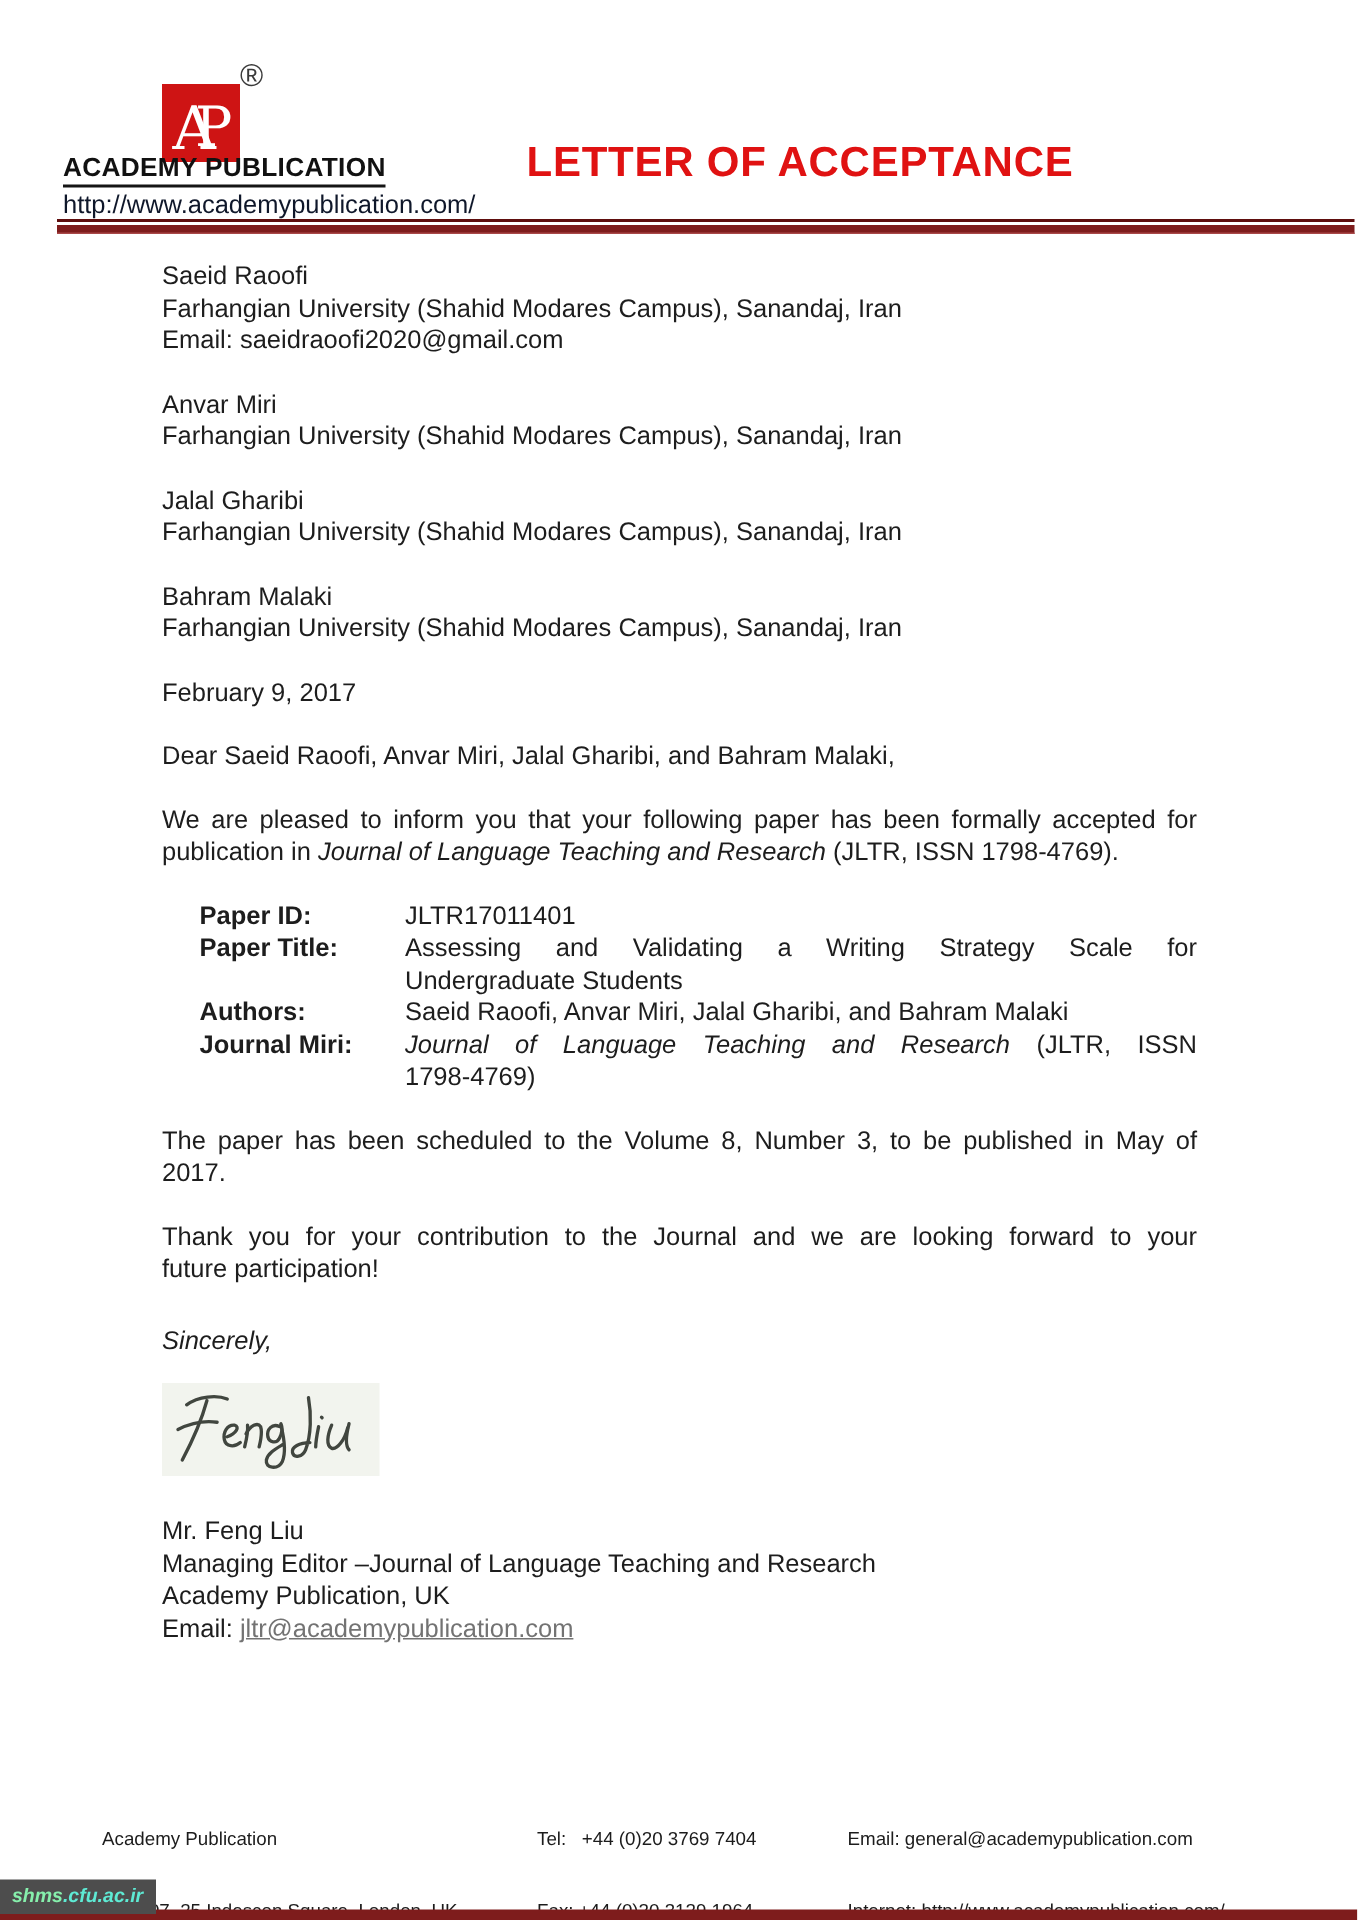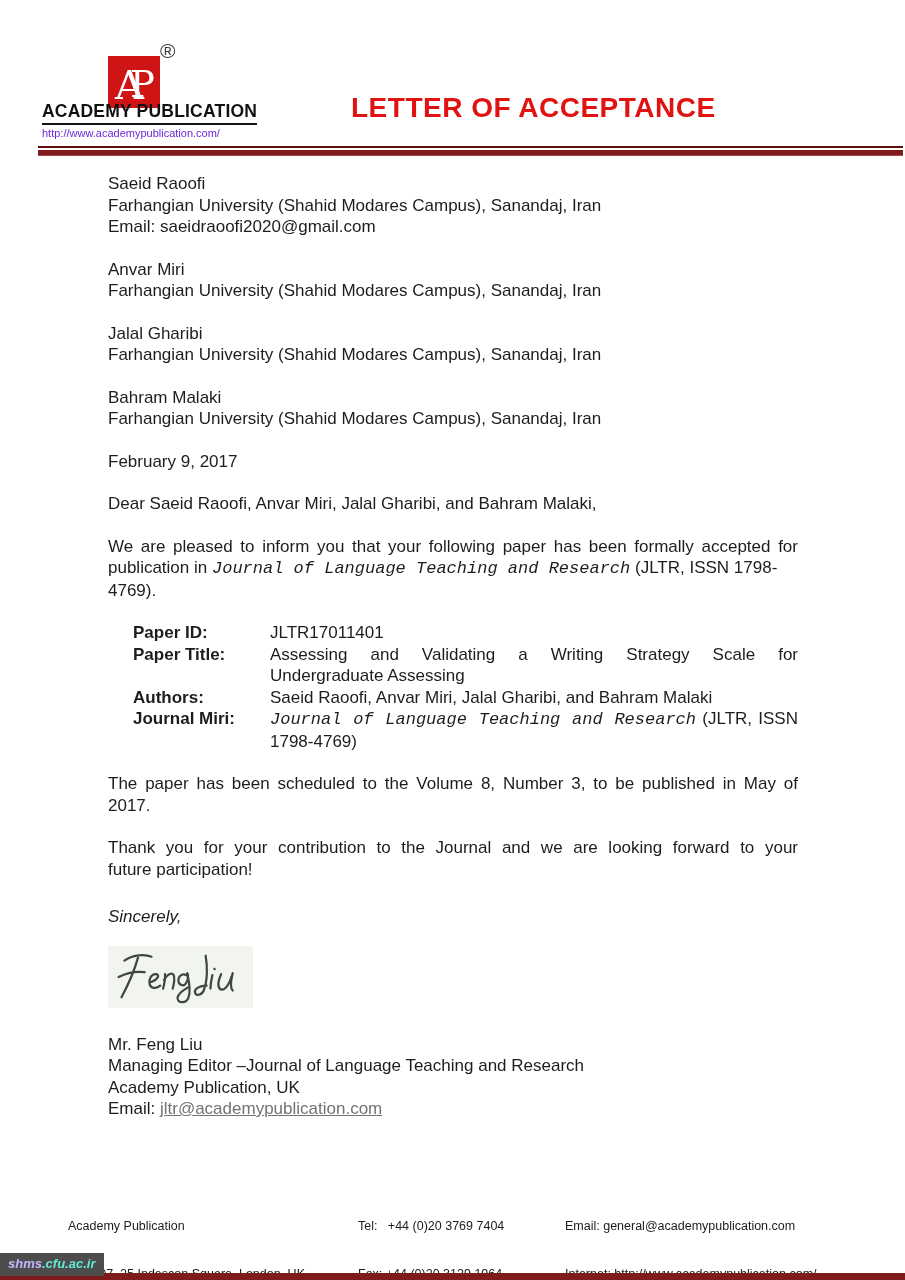--- a/index.html
+++ b/index.html
@@ -4,53 +4,53 @@
 <style>
   html,body{margin:0;padding:0;background:#ffffff;}
   .page{position:relative;width:905px;height:1280px;background:#ffffff;overflow:hidden;
         font-family:"Liberation Sans","DejaVu Sans",sans-serif;color:#1d1d1d;}
 
   
   .logo-square{position:absolute;left:108px;top:56px;}
   .reg-mark{position:absolute;left:160px;top:40px;font-size:21px;color:#3a3a3a;line-height:1;}
   .org-name{position:absolute;left:42px;top:101px;font-size:17.5px;font-weight:bold;
             letter-spacing:.2px;color:#111;border-bottom:2px solid #151515;padding-bottom:1px;}
-  .org-url{position:absolute;left:42px;top:127px;font-size:11px;color:#6d28d9;}
+  .org-url{position:absolute;left:42px;top:127px;font-size:17px;color:#0f172a;}
   .loa-title{position:absolute;left:351px;top:92px;font-size:28px;font-weight:bold;
              color:#e01212;letter-spacing:.5px;}
   .head-rule{position:absolute;left:38px;right:2px;top:146px;}
   .head-rule .r1{height:2px;background:#5f0e0e;}
   .head-rule .r2{height:2px;background:#ffffff;}
   .head-rule .r3{height:5px;background:#7e1c1c;border-bottom:1px solid #a94848;}
 
   
   .letter{position:absolute;left:108px;top:173px;width:690px;font-size:17px;line-height:21.5px;}
   .letter div{min-height:1px;}
   .recipient{margin:0 0 21px 0;}
   .block{margin:0 0 21px 0;}
   .jline{white-space:nowrap;text-align:justify;text-align-last:justify;}
   .details{margin:0 0 21px 0;padding-left:25px;display:grid;grid-template-columns:137px 528px;}
   .dlabel{font-weight:bold;}
-  .ital{font-style:italic;font-family:Liberation Mono, monospace;}
+  .ital{font-style:italic;}
   .sincerely{margin:26px 0 18px 0;font-style:italic;}
   .signature-box{width:145px;height:62px;background:#f2f4ee;margin:0 0 26px 0;}
   .email-link{color:#737373;text-decoration:underline;}
 
   
   .footer{position:absolute;left:68px;top:1186px;width:820px;font-size:12.5px;line-height:16px;color:#1c1c1c;}
   .footer .cell{position:absolute;top:0;white-space:pre;}
   .f-c1{left:0;}
   .f-c2{left:290px;}
   .f-c3{left:497px;}
 
   
   .bottom-bar{position:absolute;left:0;right:0;bottom:0;height:7px;background:#7e1c1c;}
   .watermark{position:absolute;left:0;bottom:4px;background:#4d4d4d;padding:3px 9px 4px 8px;
              font-size:13px;font-weight:bold;font-style:italic;line-height:16px;z-index:5;}
-  .wm-prefix{color:#c4b5fd;}
+  .wm-prefix{color:#86efac;}
   .wm-suffix{color:#5eead4;}
 </style>
 </head>
 <body>
 
 <div class="page">
 
   <div class="logo-square">
     <svg width="52" height="52" viewBox="0 0 52 52">
       <rect x="0" y="0" width="52" height="52" fill="#ce1414"></rect>
@@ -100,21 +100,21 @@
       <div><span>publication in</span> <span class="ital">Journal of Language Teaching and Research</span> <span>(JLTR, ISSN 1798-4769).</span></div>
     </div>
 
     <div class="details">
       <div class="dlabel">Paper ID:</div>
       <div>JLTR17011401</div>
 
       <div class="dlabel">Paper Title:</div>
       <div>
         <div class="jline">Assessing and Validating a Writing Strategy Scale for</div>
-        <div>Undergraduate Assessing</div>
+        <div>Undergraduate Students</div>
       </div>
 
       <div class="dlabel">Authors:</div>
       <div>Saeid Raoofi, Anvar Miri, Jalal Gharibi, and Bahram Malaki</div>
 
       <div class="dlabel">Journal Miri:</div>
       <div>
         <div class="jline"><span class="ital">Journal of Language Teaching and Research</span> <span>(JLTR, ISSN</span></div>
         <div>1798-4769)</div>
       </div>

